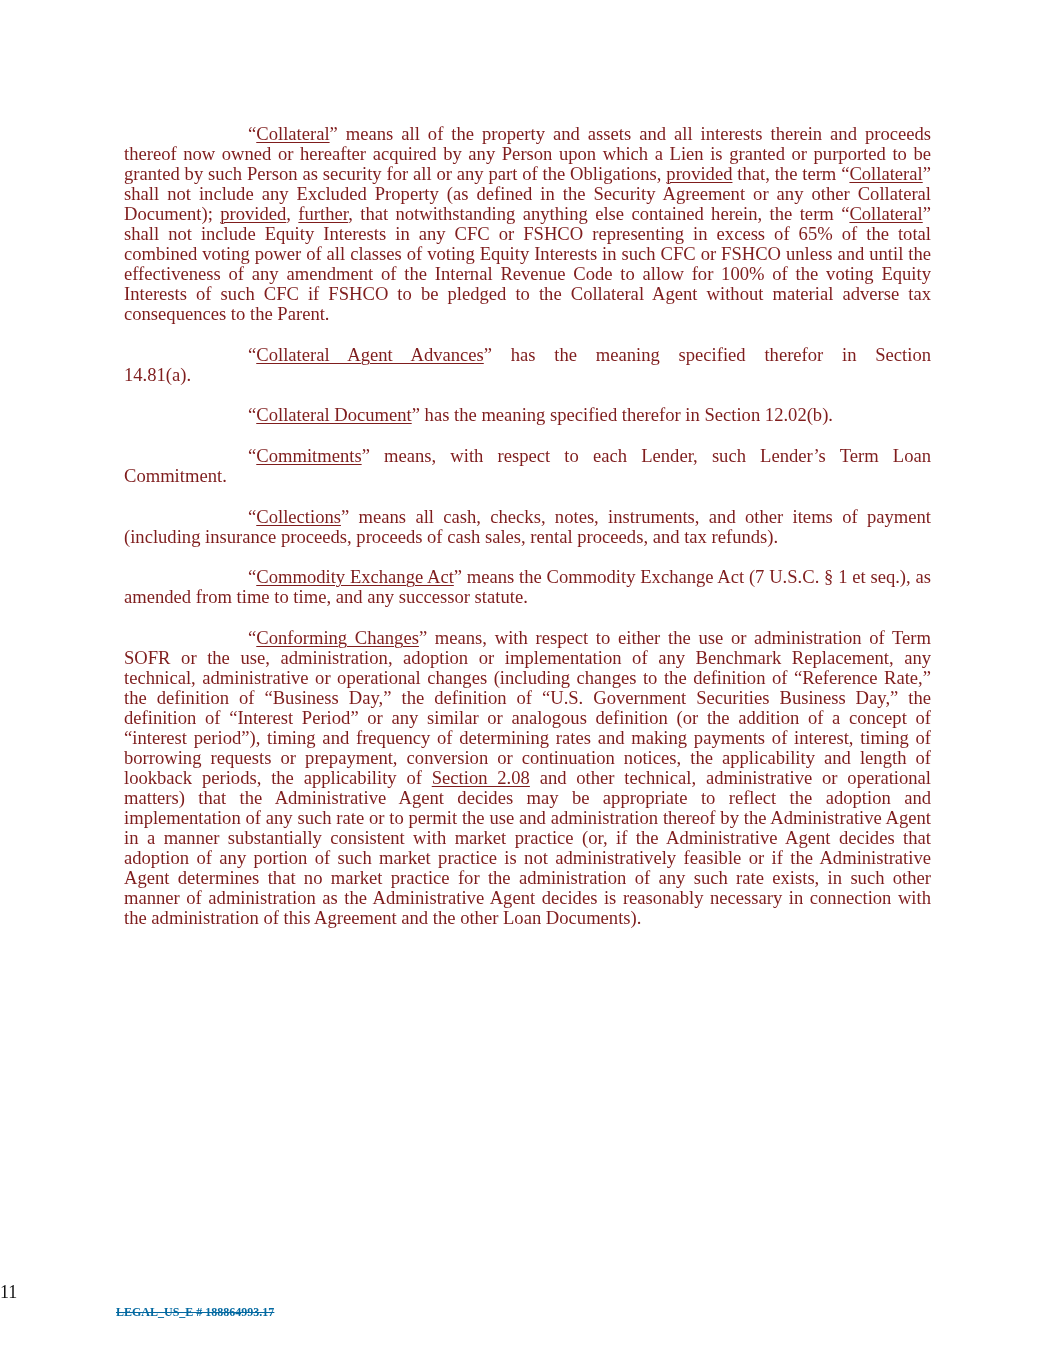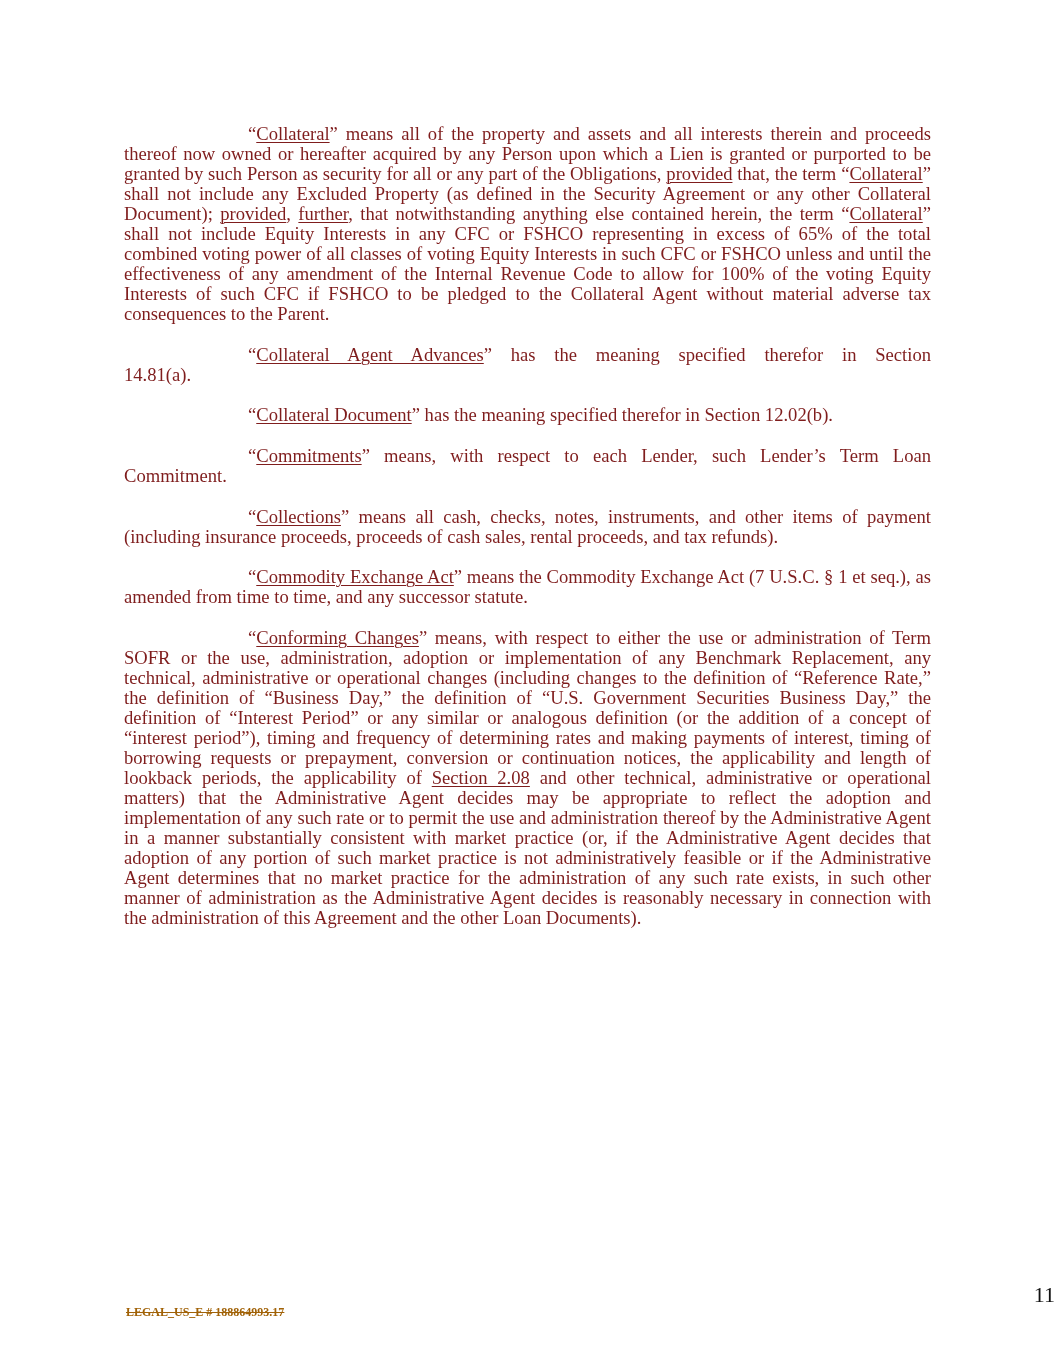--- a/index.html
+++ b/index.html
@@ -8,27 +8,27 @@
     position: absolute; left: 124px; top: 124px; width: 807px;
     font-family: "Liberation Serif", serif; font-size: 18.6px; line-height: 20px;
     color: #7f1d1d;
   }
   .para { text-align: justify; margin: 0 0 20.7px 0; text-indent: 124px; }
   .u { text-decoration: underline; text-underline-offset: 2px; text-decoration-thickness: 1px; }
   .split-row { position: relative; margin: 0 0 20.7px 0; }
   .split-row .first { text-align: justify; text-align-last: justify; text-indent: 124px; margin: 0; }
   .split-row .second { margin: 0; }
   .page-number {
-    position: absolute; left: 0; width: 1055px; top: 1282px; text-align: right;
-    font-family: "Liberation Serif", serif; font-size: 22px; color: #111111;
+    position: absolute; left: 0; width: 1055px; top: 1282px; text-align: left;
+    font-family: "Liberation Serif", serif; font-size: 18px; color: #111111;
   }
   .doc-id {
-    position: absolute; left: 126px; top: 1305px;
+    position: absolute; left: 116px; top: 1305px;
     font-family: "Liberation Serif", serif; font-size: 12px; font-weight: bold;
-    color: #a16207; text-decoration: line-through;
+    color: #0369a1; text-decoration: line-through;
   }
 </style>
 </head>
 <body>
 
 <div class="page" id="doc-body">
     <p class="para"><span>“</span><span class="u">Collateral</span><span>” means all of the property and assets and all interests therein and proceeds thereof now owned or hereafter acquired by any Person upon which a Lien is granted or purported to be granted by such Person as security for all or any part of the Obligations, </span><span class="u">provided</span><span> that, the term “</span><span class="u">Collateral</span><span>” shall not include any Excluded Property (as defined in the Security Agreement or any other Collateral Document); </span><span class="u">provided</span><span>, </span><span class="u">further</span><span>, that notwithstanding anything else contained herein, the term “</span><span class="u">Collateral</span><span>” shall not include Equity Interests in any CFC or FSHCO representing in excess of 65% of the total combined voting power of all classes of voting Equity Interests in such CFC or FSHCO unless and until the effectiveness of any amendment of the Internal Revenue Code to allow for 100% of the voting Equity Interests of such CFC if FSHCO to be pledged to the Collateral Agent without material adverse tax consequences to the Parent.</span></p>
     <div class="split-row">
       <p class="first"><span>“</span><span class="u">Collateral Agent Advances</span><span>” has the meaning specified therefor in Section</span></p>
       <p class="second">14.81(a).</p>

